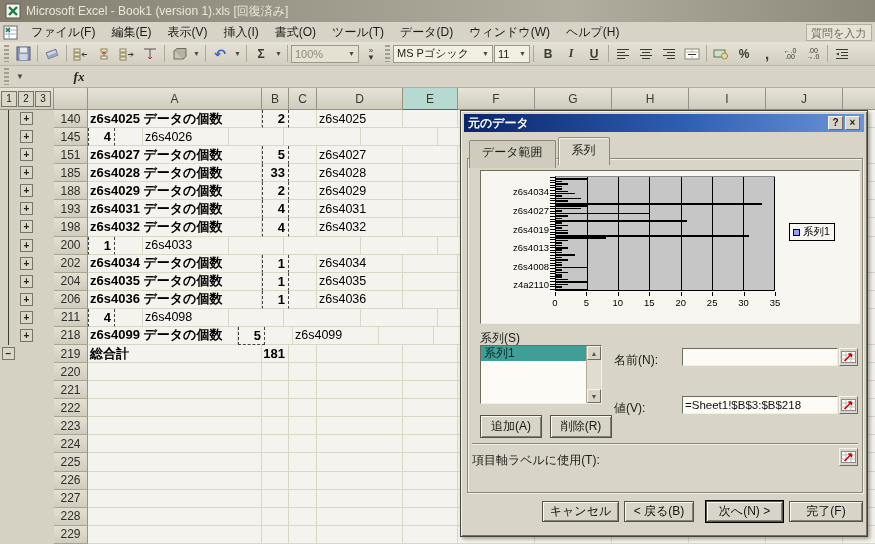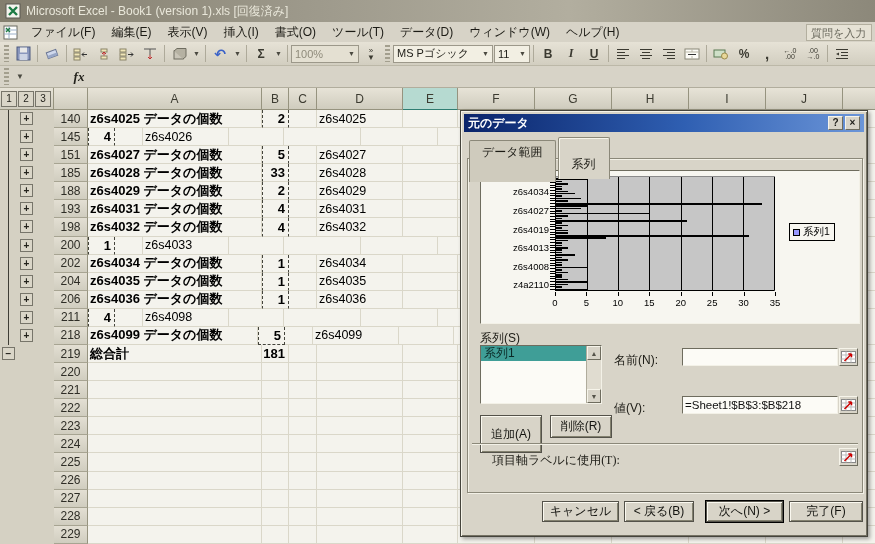--- a/index.html
+++ b/index.html
@@ -48,45 +48,45 @@
   .cd{font-size:12.5px;}
   .ants{border-left:1px dashed #44443c;border-right:1px dashed #44443c;}
   .ants-end{border-bottom:1px dashed #44443c;}
   
   .dialog{position:absolute;left:460px;top:110px;width:408px;height:427px;background:#d8d4c8;border:1px solid #45443c;box-shadow:inset 1px 1px 0 #f6f4ea,inset -1px -1px 0 #757264,2px 2px 4px rgba(0,0,0,.35);font-size:12px;z-index:10;}
   .dtitle{position:absolute;left:3px;right:3px;top:3px;height:18px;background:linear-gradient(90deg,#0a246a,#2f5fb2 55%,#6b95d8);display:flex;align-items:center;padding:0 4px;gap:2px;}
   .dtext{color:#fff;font-weight:bold;font-size:12px;flex:1;}
   .dbtn{width:15px;height:14px;background:#d8d4c8;border:1px solid;border-color:#f6f4ea #6e6c5e #6e6c5e #f6f4ea;font-size:10px;font-weight:bold;text-align:center;line-height:12px;color:#1c1c18;}
   .tabs{position:absolute;left:8px;top:26px;display:flex;z-index:3;}
   .tab{padding:3px 12px 4px;border:1px solid #8b8879;border-bottom:none;border-radius:2px 2px 0 0;background:#cfcbbd;margin-right:2px;position:relative;top:3px;font-size:12px;color:#1c1b15;}
-  .tab.active{background:#d8d4c8;top:0;padding:18px 13px 6px;box-shadow:inset 1px 1px 0 #f6f4ea;z-index:4;}
+  .tab.active{background:#d8d4c8;top:0;padding:4px 13px 6px;box-shadow:inset 1px 1px 0 #f6f4ea;z-index:4;}
   .page{position:absolute;left:6px;top:47px;width:396px;height:335px;border:1px solid #8b8879;box-shadow:inset 1px 1px 0 #f3f1e7,1px 1px 0 #f3f1e7;background:#d8d4c8;z-index:2;}
   .preview{position:absolute;left:12px;top:11px;width:380px;height:154px;background:#f7f6f0;border:1px solid;border-color:#6e6c5e #f3f1e7 #f3f1e7 #6e6c5e;}
   #plot{position:absolute;left:74px;top:5px;width:220px;height:115px;background:#c6c6c6;border:1px solid #8a8a8a;border-left:1px solid #000;border-bottom:1px solid #000;}
   #plot::after{content:'';position:absolute;left:-6px;top:0;bottom:0;width:5px;background:repeating-linear-gradient(180deg,#000 0 1px,transparent 1px 2.6px);}
   .gl{position:absolute;top:0;bottom:0;width:1px;background:#000;}
   .bar{position:absolute;left:0;background:#000;}
   .ylab{position:absolute;left:0;width:68px;text-align:right;font-size:9.5px;color:#000;line-height:10px;}
   #xlabels{position:absolute;left:0;top:121px;right:0;height:16px;}
   .xlab{position:absolute;transform:translateX(-50%);font-size:9.5px;top:5px;color:#000;}
   .xtick{position:absolute;width:1px;height:4px;background:#000;top:0;}
   .legend{position:absolute;left:308px;top:52px;border:1px solid #000;background:#f7f6f0;padding:1px 4px 1px 3px;display:flex;align-items:center;gap:3px;font-size:10.5px;color:#000;}
   .swatch{width:7px;height:7px;background:#9999ff;border:1px solid #000;display:inline-block;}
   .slabel{position:absolute;left:12px;top:171px;color:#1c1b15;}
   .listbox{position:absolute;left:12px;top:186px;width:122px;height:59px;background:#fcfbf6;border:1px solid;border-color:#6e6c5e #f3f1e7 #f3f1e7 #6e6c5e;display:flex;}
   #serieslist{flex:1;overflow:hidden;}
   .li{font-size:12px;padding:0 3px;height:15px;line-height:15px;color:#1c1b15;}
   .li.selected{background:#3f9e97;color:#0b2a27;}
   .sb{width:15px;display:flex;flex-direction:column;justify-content:space-between;background:#e0dcd0;border-left:1px solid #b0ac9c;}
   .sbtn{height:14px;font-size:7px;text-align:center;line-height:13px;color:#55534a;background:#d8d4c8;border:1px solid;border-color:#f6f4ea #6e6c5e #6e6c5e #f6f4ea;}
   .b3d{position:absolute;background:#d8d4c8;border:1px solid #54524a;box-shadow:inset 1px 1px 0 #fbf9f0,inset -1px -1px 0 #83816f;font-size:12px;color:#141410;display:flex;align-items:center;justify-content:center;}
-  .addb{left:12px;top:256px;width:62px;height:38px;}
+  .addb{left:12px;top:256px;width:62px;height:23px;}
   .delb{left:82px;top:256px;width:62px;height:23px;}
   .flabel{position:absolute;font-size:12px;color:#1c1b15;white-space:nowrap;}
-  .lname{left:146px;top:193px;} .lval{left:146px;top:241px;} .lcat{left:24px;top:293px;font-family:Liberation Serif, serif;}
+  .lname{left:146px;top:193px;} .lval{left:146px;top:241px;} .lcat{left:4px;top:293px;}
   .fin{position:absolute;width:156px;height:18px;border:1px solid;border-color:#6e6c5e #f3f1e7 #f3f1e7 #6e6c5e;background:#fcfbf6;font-size:11.5px;padding:0 2px;color:#111;}
   .inname{left:214px;top:189px;} .inval{left:214px;top:237px;} .incat{left:214px;top:289px;}
   .rbtn{position:absolute;width:19px;height:18px;background:#d8d4c8;border:1px solid;border-color:#f6f4ea #6e6c5e #6e6c5e #f6f4ea;display:flex;align-items:center;justify-content:center;}
   .rbname{left:371px;top:189px;} .rbval{left:371px;top:237px;} .rbcat{left:371px;top:289px;}
   .hsep{position:absolute;left:4px;right:4px;top:284px;height:2px;border-top:1px solid #8b8879;border-bottom:1px solid #f3f1e7;}
   .bcancel{left:81px;top:390px;width:77px;height:21px;}
   .bback{left:163px;top:390px;width:70px;height:21px;}
   .bnext{left:245px;top:390px;width:77px;height:21px;outline:1px solid #000;}
   .bfinish{left:328px;top:390px;width:74px;height:21px;}
 </style>
@@ -534,21 +534,21 @@
       </div>
       <div class="r">
         <div class="og">
           <div class="vline"></div>
         </div>
         <div class="og">
           <div class="obtn">+</div>
         </div>
         <div class="og"></div>
         <div class="rh">218</div>
-        <div class="cell ca" style="width: 170px; text-align: center;">z6s4099 データの個数</div>
+        <div class="cell ca" style="width: 150px; text-align: center;">z6s4099 データの個数</div>
         <div class="cell cb ants ants-end" style="width: 27px;">5</div>
         <div class="cell" style="width: 28px;"></div>
         <div class="cell cd" style="width: 86px;">z6s4099</div>
         <div class="cell" style="width: 55px;"></div>
         <div class="cell" style="width: 77px;"></div>
         <div class="cell" style="width: 77px;"></div>
         <div class="cell" style="width: 77px;"></div>
         <div class="cell" style="width: 77px;"></div>
         <div class="cell" style="width: 77px;"></div>
         <div class="cell" style="width: 77px;"></div>

